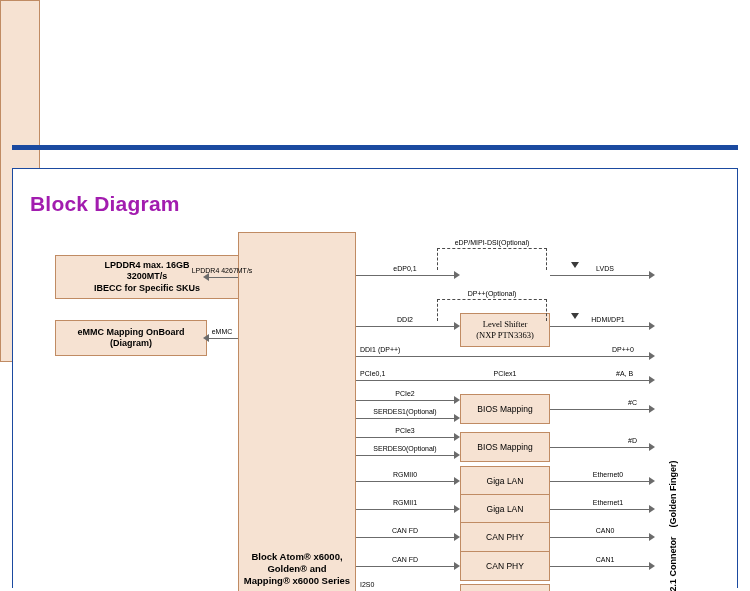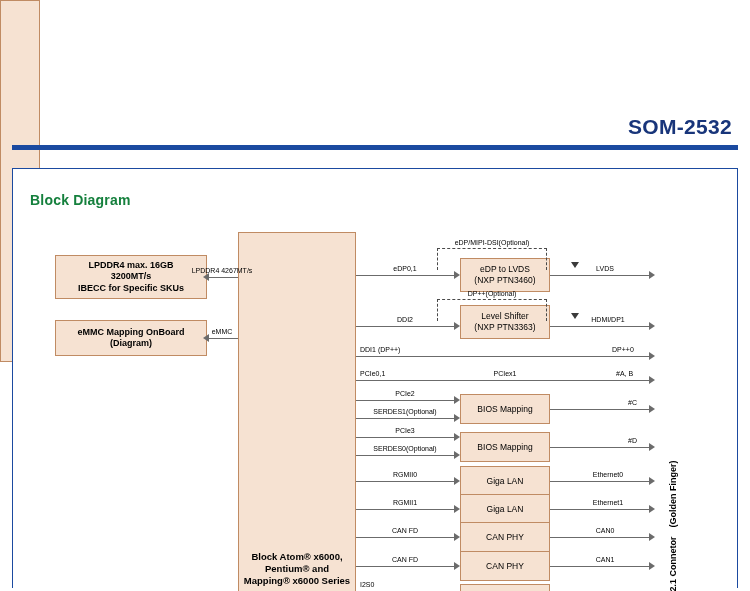--- a/index.html
+++ b/index.html
@@ -20,30 +20,30 @@
   }
 
   
   .card{
     position:absolute;left:12px;top:168px;width:726px;height:420px;
     border:1px solid #1b4aa0;border-bottom:none;background:#ffffff;
     box-sizing:border-box;
   }
   .card-title{
     position:absolute;left:30px;top:192px;
-    font-size:14px;font-weight:bold;color:#15803d;letter-spacing:0.2px;
+    font-size:21px;font-weight:bold;color:#a21caf;letter-spacing:0.2px;
   }
 
   
   .box{
     position:absolute;background:#f6e2d2;border:1px solid #c08b63;
     box-sizing:border-box;display:flex;align-items:center;justify-content:center;
     text-align:center;color:#000;font-size:8.5px;line-height:1.25;
   }
-  .box-lpddr{left:55px;top:255px;width:152px;height:44px;font-size:9px;font-weight:bold;}
+  .box-lpddr{left:55px;top:255px;width:184px;height:44px;font-size:9px;font-weight:bold;}
   .box-emmc{left:55px;top:320px;width:152px;height:36px;font-size:9px;font-weight:bold;}
   .box-cpu{left:238px;top:232px;width:118px;height:360px;font-size:9.5px;font-weight:bold;align-items:flex-end;padding-bottom:4px;}
   .box-cpu span{display:block;width:100%;}
 
   .box-right-connector{
     left:655px;top:232px;width:38px;height:360px;
     background:#f6e2d2;border:1px solid #c08b63;
   }
   .conn-label{
     position:absolute;left:655px;top:232px;width:38px;height:360px;
@@ -79,21 +79,20 @@
   .lbl{
     position:absolute;font-size:7px;color:#000;white-space:nowrap;
   }
   .lbl.c{transform:translateX(-50%);}
 </style>
 </head>
 <body>
 
 <div class="page">
 
-  <div class="product-title">SOM-2532</div>
   <div class="header-rule"></div>
 
   <div class="card"></div>
   <div class="card-title">Block Diagram</div>
 
   <div class="box box-lpddr">
     <div>
       <div>LPDDR4 max. 16GB</div>
       <div>3200MT/s</div>
       <div>IBECC for Specific SKUs</div>
@@ -103,41 +102,35 @@
   <div class="box box-emmc">
     <div>
       <div>eMMC Mapping OnBoard</div>
       <div>(Diagram)</div>
     </div>
   </div>
 
   <div class="box box-cpu">
     <div>
       <span>Block Atom® x6000,</span>
-      <span>Pentium® and</span>
+      <span>Golden® and</span>
       <span>Mapping® x6000 Series</span>
     </div>
   </div>
 
   <div class="box-right-connector"></div>
   <div class="conn-label">
     <span>
       <span>2.1 Connetor</span>
       <span>(Golden Finger)</span>
     </span>
   </div>
 
-  <div class="box mid-box tall" style="top:258px;">
-    <div>
-      <div>eDP to LVDS</div>
-      <div>(NXP PTN3460)</div>
-    </div>
-  </div>
-
-  <div class="box mid-box tall" style="top:305px;">
+
+  <div class="box mid-box tall" style="top:313px;font-family:Liberation Serif, serif;">
     <div>
       <div>Level  Shifter</div>
       <div>(NXP PTN3363)</div>
     </div>
   </div>
 
   <div class="box mid-box" style="top:394px;">BIOS Mapping</div>
   <div class="box mid-box" style="top:432px;">BIOS Mapping</div>
   <div class="box mid-box" style="top:466px;">Giga LAN</div>
   <div class="box mid-box" style="top:494px;">Giga LAN</div>

